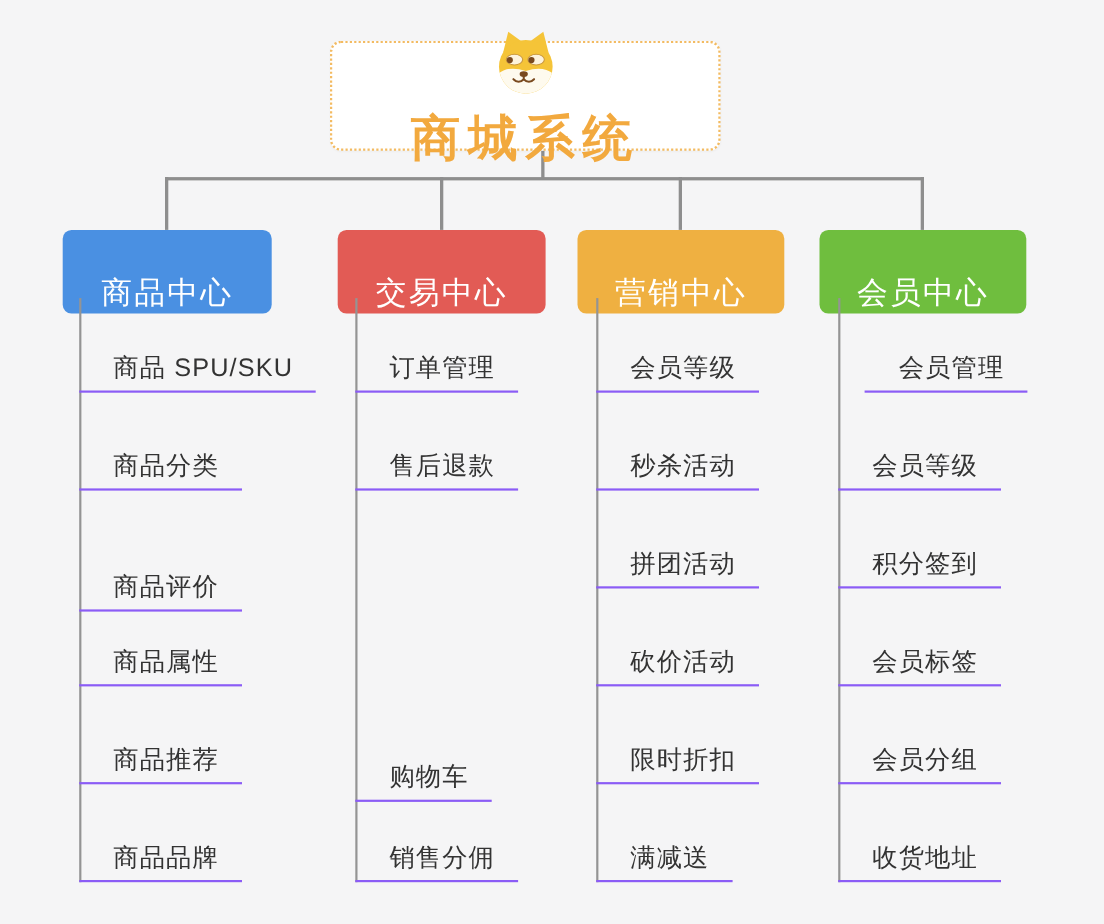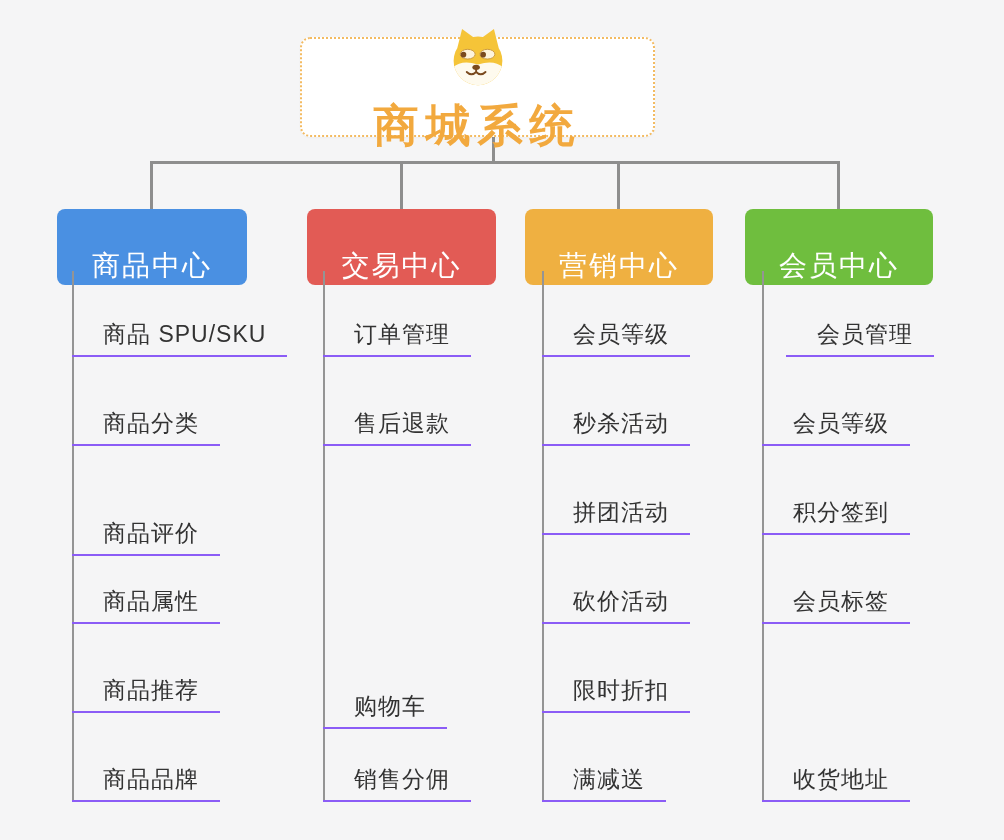--- a/index.html
+++ b/index.html
@@ -113,15 +113,16 @@
   <div class="leaf" style="left:542px;top:412px;">秒杀活动</div>
   <div class="leaf" style="left:542px;top:501px;">拼团活动</div>
   <div class="leaf" style="left:542px;top:590px;">砍价活动</div>
   <div class="leaf" style="left:542px;top:679px;">限时折扣</div>
   <div class="leaf" style="left:542px;top:768px;">满减送</div>
 
   <div class="leaf" style="left:762px;top:323px;margin-left:24px;">会员管理</div>
   <div class="leaf" style="left:762px;top:412px;">会员等级</div>
   <div class="leaf" style="left:762px;top:501px;">积分签到</div>
   <div class="leaf" style="left:762px;top:590px;">会员标签</div>
+  <div class="leaf" style="left:762px;top:679px;">会员分组</div>
   <div class="leaf" style="left:762px;top:768px;">收货地址</div>
 
 </div>
 
 </body></html>

